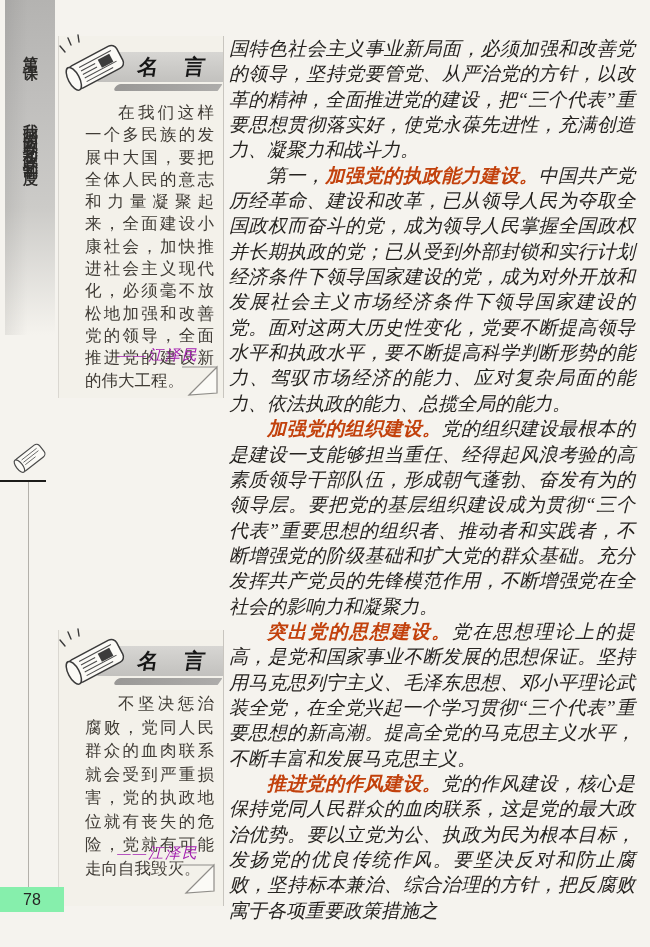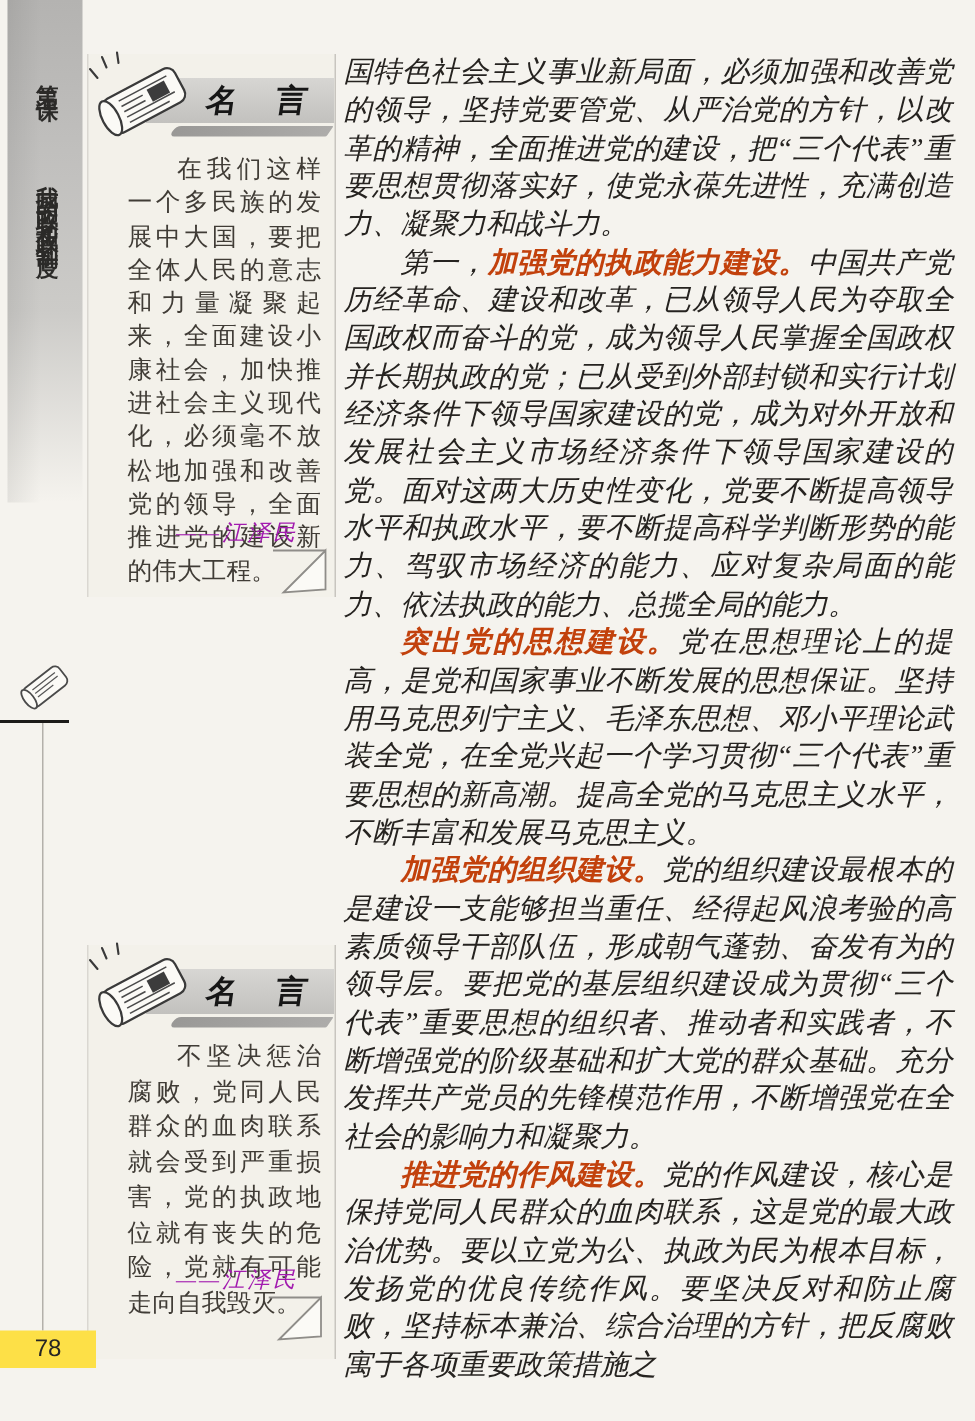--- a/index.html
+++ b/index.html
@@ -89,21 +89,21 @@
     color:#c2410c;
   }
 
   
   .margin-news-icon{position:absolute;left:8px;top:434px;width:46px;height:50px;}
   .margin-hline{position:absolute;left:0;top:480px;width:46px;height:2px;background:#1c1b19;}
   .margin-vline{position:absolute;left:28px;top:482px;width:1px;height:405px;background:#b3b0aa;}
 
   .page-number-badge{
     position:absolute;left:0;top:887px;width:64px;height:25px;
-    background:#fde047;display:flex;align-items:center;justify-content:center;
+    background:#86efac;display:flex;align-items:center;justify-content:center;
     font-size:16px;color:#262524;font-family:"Liberation Sans","DejaVu Sans",sans-serif;
   }
 </style>
 </head>
 <body>
 
 <div class="page">
 
   <div class="chapter-band">
     <div class="vtext chapter-lesson">第三课</div>
@@ -170,22 +170,22 @@
     <div class="quote-attribution">——江泽民</div>
     <svg class="page-curl" viewBox="0 0 38 36">
       <line x1="0" y1="5" x2="35" y2="5" stroke="#8f8d89" stroke-width="1.2"></line>
       <path d="M7,33 L35,5 L35,31 Z" fill="#fbfaf6" stroke="#8f8d89" stroke-width="1.2"></path>
     </svg>
   </div>
 
   <div class="main-text">
       <p class=""><span>国特色社会主义事业新局面，必须加强和改善党的领导，坚持党要管党、从严治党的方针，以改革的精神，全面推进党的建设，把“三个代表”重要思想贯彻落实好，使党永葆先进性，充满创造力、凝聚力和战斗力。</span></p>
       <p class="indent"><span>第一，</span><span class="run-bold">加强党的执政能力建设。</span><span>中国共产党历经革命、建设和改革，已从领导人民为夺取全国政权而奋斗的党，成为领导人民掌握全国政权并长期执政的党；已从受到外部封锁和实行计划经济条件下领导国家建设的党，成为对外开放和发展社会主义市场经济条件下领导国家建设的党。面对这两大历史性变化，党要不断提高领导水平和执政水平，要不断提高科学判断形势的能力、驾驭市场经济的能力、应对复杂局面的能力、依法执政的能力、总揽全局的能力。</span></p>
+      <p class="indent"><span class="run-bold">加强党的组织建设。</span><span>党的组织建设最根本的是建设一支能够担当重任、经得起风浪考验的高素质领导干部队伍，形成朝气蓬勃、奋发有为的领导层。要把党的基层组织建设成为贯彻“三个代表”重要思想的组织者、推动者和实践者，不断增强党的阶级基础和扩大党的群众基础。充分发挥共产党员的先锋模范作用，不断增强党在全社会的影响力和凝聚力。</span></p>
       <p class="indent"><span class="run-bold">突出党的思想建设。</span><span>党在思想理论上的提高，是党和国家事业不断发展的思想保证。坚持用马克思列宁主义、毛泽东思想、邓小平理论武装全党，在全党兴起一个学习贯彻“三个代表”重要思想的新高潮。提高全党的马克思主义水平，不断丰富和发展马克思主义。</span></p>
-      <p class="indent"><span class="run-bold">加强党的组织建设。</span><span>党的组织建设最根本的是建设一支能够担当重任、经得起风浪考验的高素质领导干部队伍，形成朝气蓬勃、奋发有为的领导层。要把党的基层组织建设成为贯彻“三个代表”重要思想的组织者、推动者和实践者，不断增强党的阶级基础和扩大党的群众基础。充分发挥共产党员的先锋模范作用，不断增强党在全社会的影响力和凝聚力。</span></p>
       <p class="indent"><span class="run-bold">推进党的作风建设。</span><span>党的作风建设，核心是保持党同人民群众的血肉联系，这是党的最大政治优势。要以立党为公、执政为民为根本目标，发扬党的优良传统作风。要坚决反对和防止腐败，坚持标本兼治、综合治理的方针，把反腐败寓于各项重要政策措施之</span></p>
     </div>
 
   <svg class="margin-news-icon" viewBox="0 0 46 50">
     <g transform="rotate(-38 23 25)">
       <rect x="8" y="16" width="30" height="15" rx="4" fill="#fbfaf6" stroke="#4a4a4a" stroke-width="1.2"></rect>
       <ellipse cx="9.5" cy="23.5" rx="3.2" ry="7.5" fill="#fbfaf6" stroke="#4a4a4a" stroke-width="1.2"></ellipse>
       <g stroke="#555" stroke-width="0.8">
         <line x1="15" y1="20" x2="34" y2="20"></line>
           <line x1="15" y1="23" x2="34" y2="23"></line>

